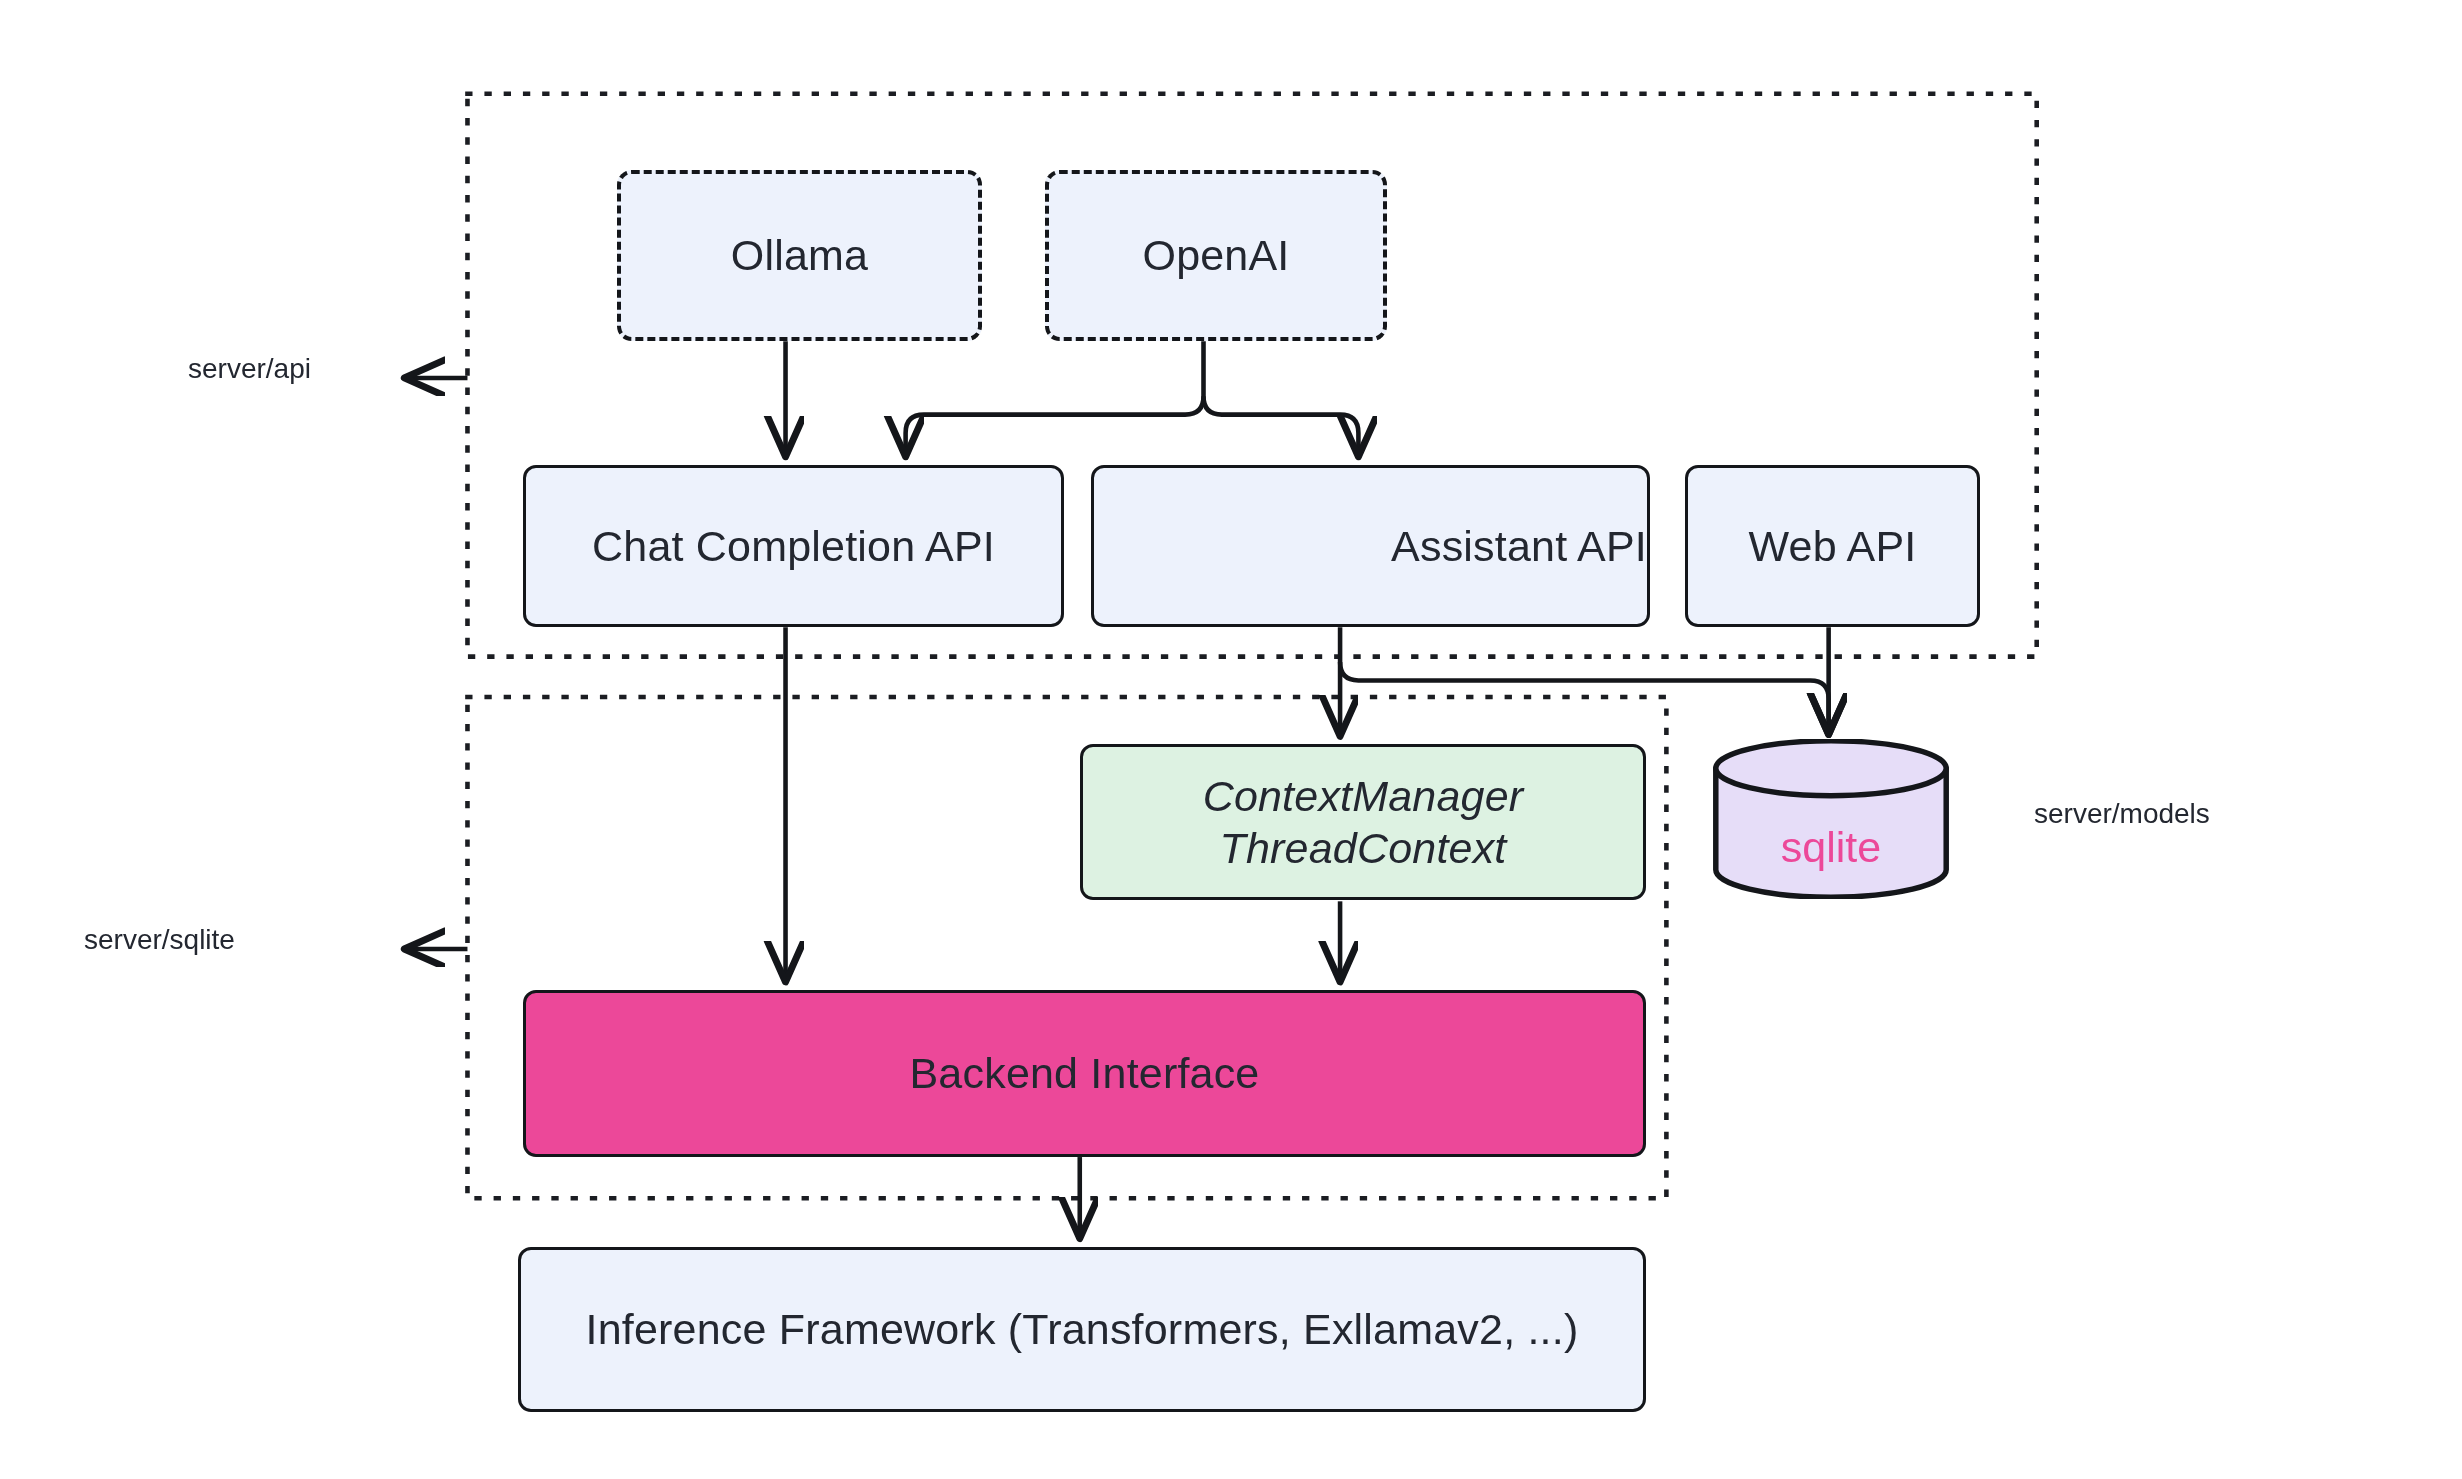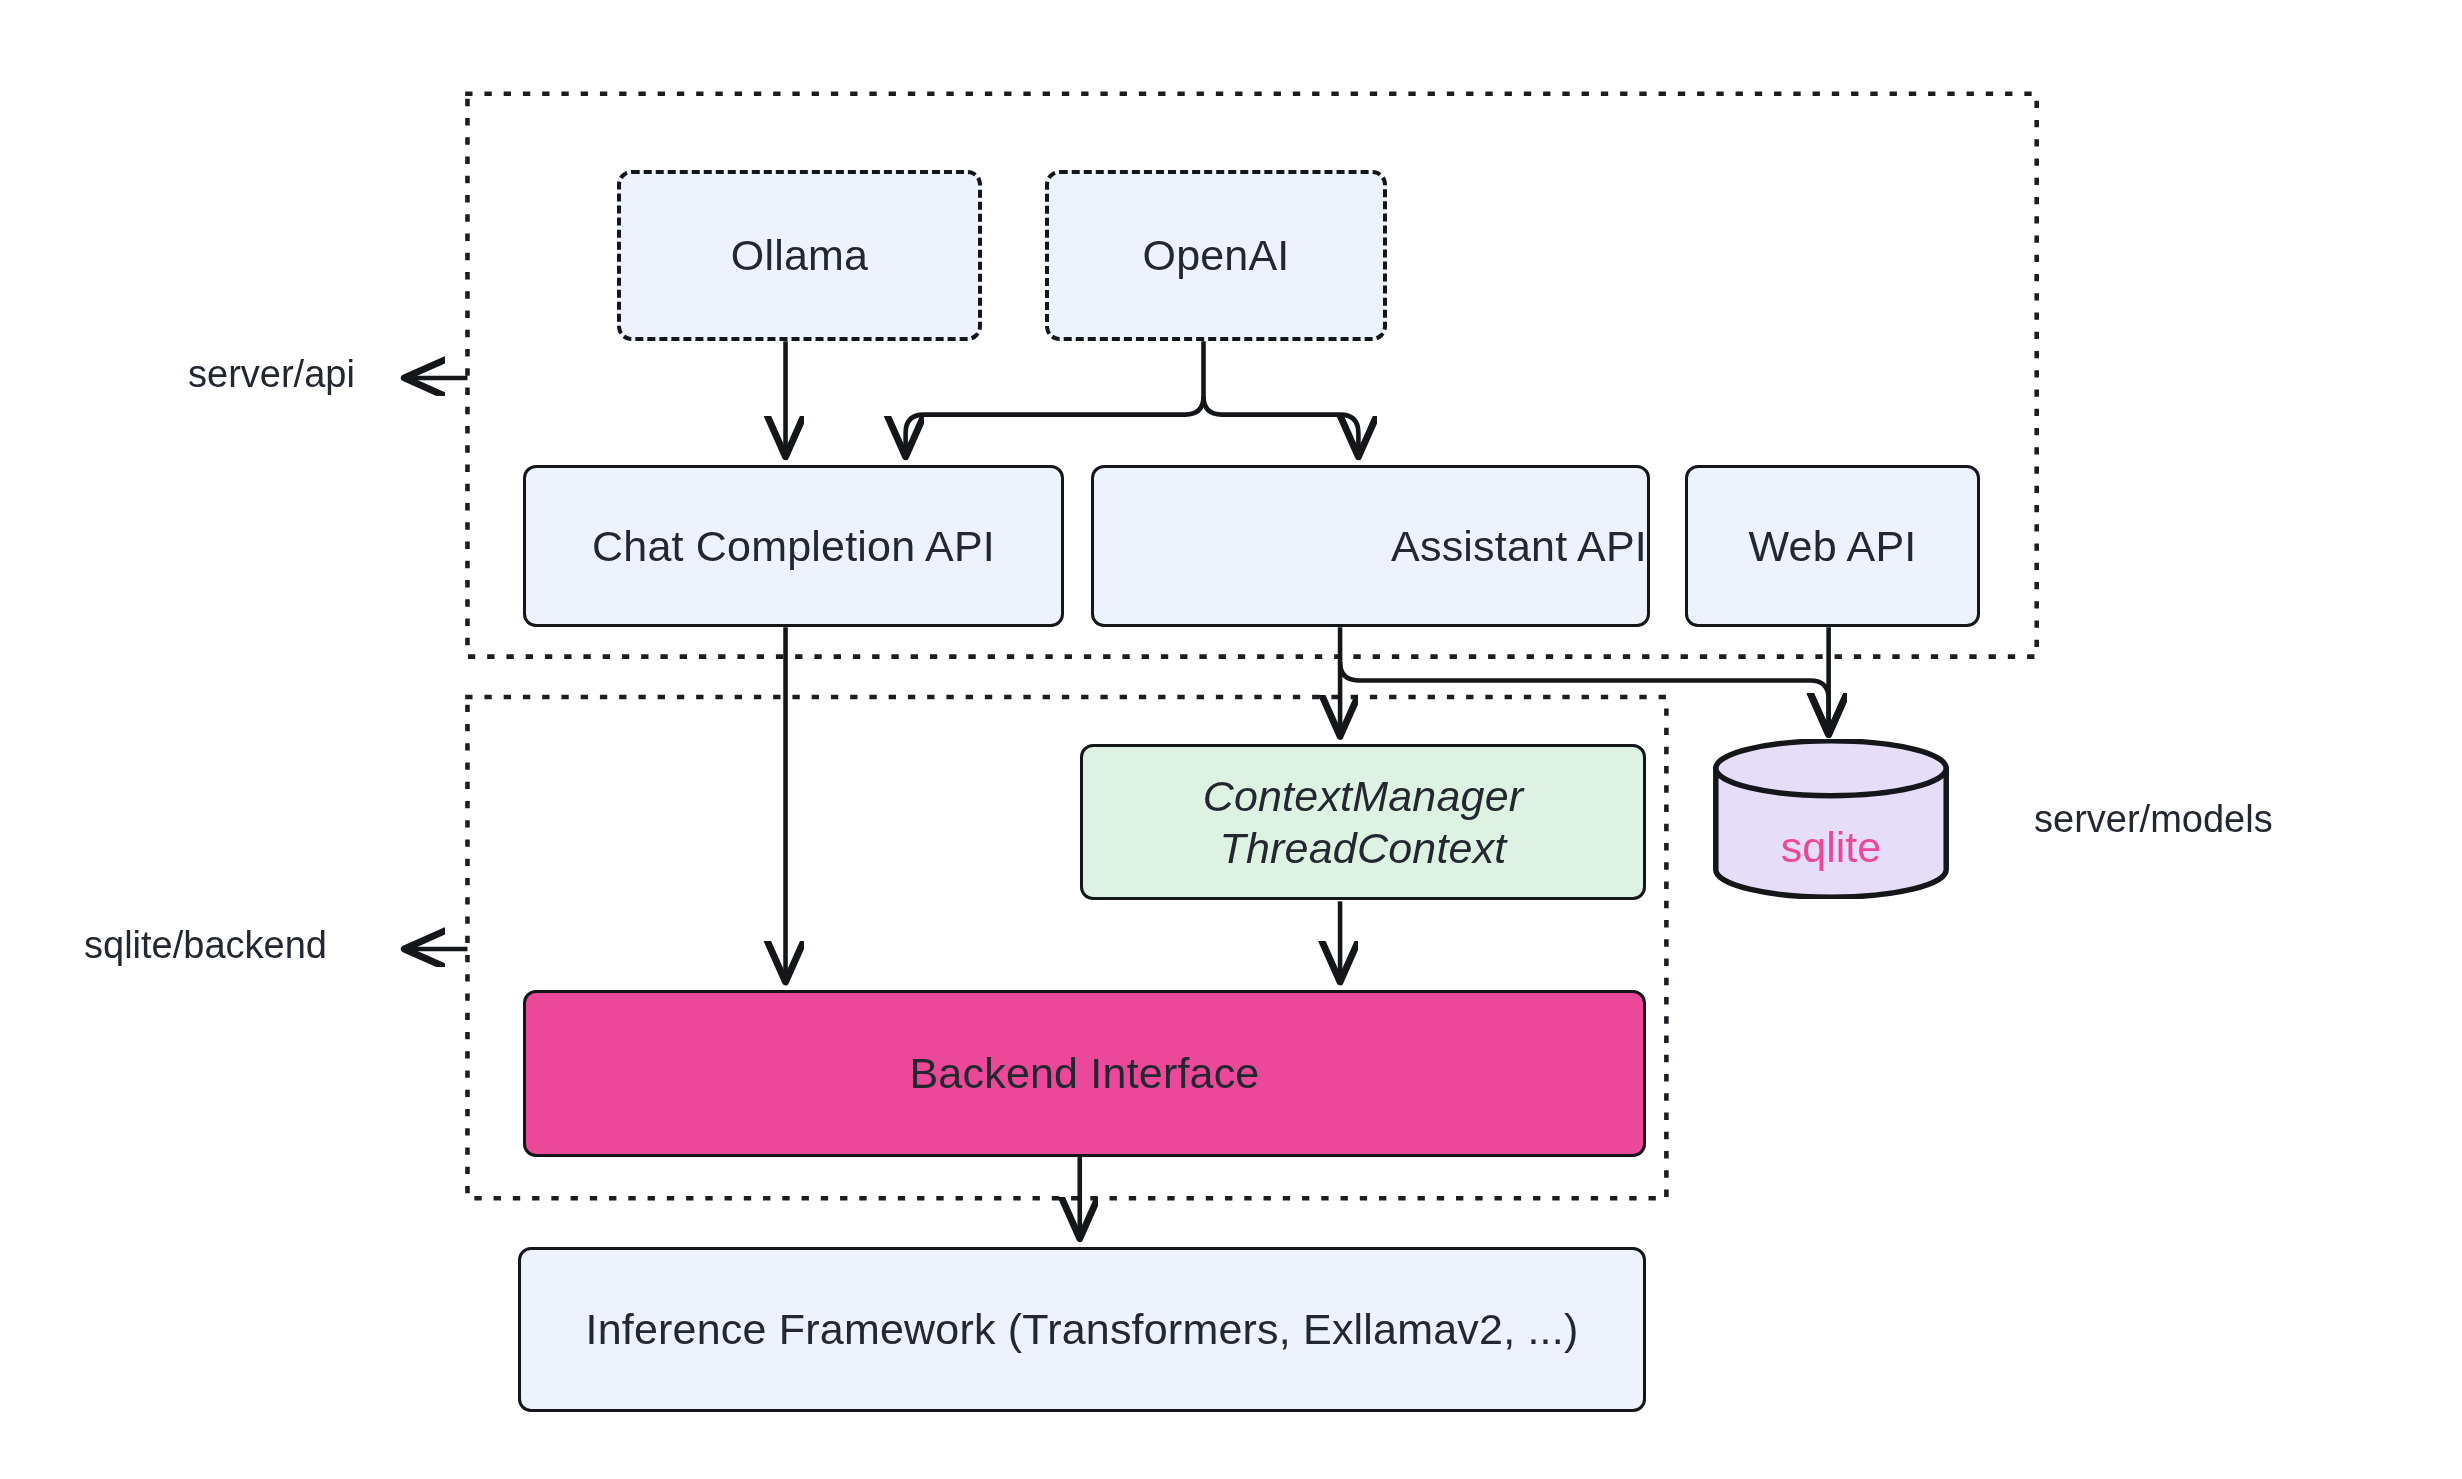--- a/index.html
+++ b/index.html
@@ -46,21 +46,21 @@
   .node.dashed {
     border-style: dashed;
     border-width: 4.6px;
     border-radius: 14.7px;
     margin-left: 12px;
   }
   .node.green  { background: #ddf2e2; }
   .node.yellow { background: #ec4899; }
   .grouplabel {
     position: absolute;
-    font-size: 38px;
+    font-size: 28px;
     color: #232730;
     white-space: nowrap;
   }
   .cyl {
     position: absolute;
   }
   .cyl-text {
     position: absolute;
     width: 100%;
     text-align: center;
@@ -146,18 +146,18 @@
   <div class="node yellow" style="left:523px; top:990px; width:1123px; height:167px;">
     <span>Backend Interface</span>
   </div>
 
   <div class="node" style="left:518px; top:1247px; width:1128px; height:165px;">
     <span>Inference Framework (Transformers, Exllamav2, ...)</span>
   </div>
 
   <div class="grouplabel" style="left:188px; top:353px;">server/api</div>
 
-  <div class="grouplabel" style="left:84px; top:924px;">sqlite/backend</div>
+  <div class="grouplabel" style="left:84px; top:924px;">server/sqlite</div>
 
   <div class="grouplabel" style="left:2034px; top:798px;">server/models</div>
 
 </div>
 
 
 </body></html>

